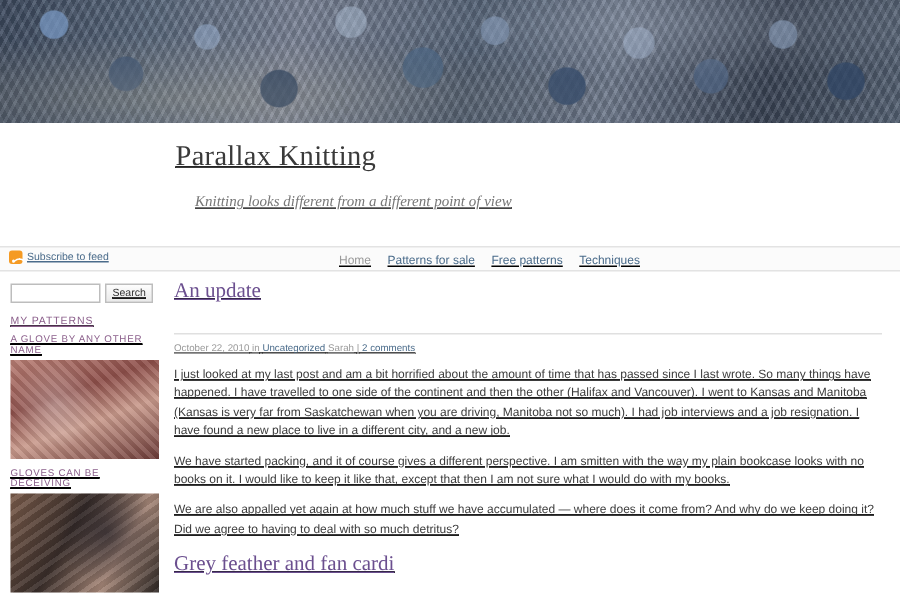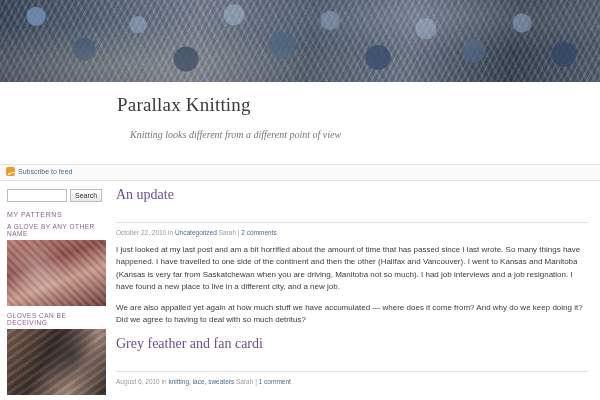--- a/index.html
+++ b/index.html
@@ -1,15 +1,15 @@
 <!DOCTYPE html>
 <html><head>
 <meta charset="utf-8">
 <style>
-  * { box-sizing: border-box; }
+  * { box-sizing: border-box; text-decoration: underline; }
   html, body {
     margin: 0; padding: 0;
     width: 600px; height: 400px;
     overflow: hidden;
     background: #ffffff;
     font-family: "Liberation Sans", sans-serif;
   }
   #page {
     position: relative;
     width: 600px; height: 400px;
@@ -255,20 +255,26 @@
   <div class="titleblock">
     <h1 class="site-title">Parallax Knitting</h1>
     <p class="site-desc">Knitting looks different from a different point of view</p>
   </div>
 
   <div class="navbar">
     <a class="feedlink" href="#">
       <span class="rss-icon"></span>
       <span>Subscribe to feed</span>
     </a>
+    <div class="nav-items">
+      <a class="nav-item active" href="#">Home</a>
+      <a class="nav-item" href="#">Patterns for sale</a>
+      <a class="nav-item" href="#">Free patterns</a>
+      <a class="nav-item" href="#">Techniques</a>
+    </div>
   </div>
 
   <div class="columns">
 
     <div class="sidebar">
       <div class="searchrow">
         <input class="search-input" type="text" placeholder="" style="">
         <button class="search-btn">Search</button>
       </div>
 
@@ -297,20 +303,21 @@
         <p class="post-meta">
           <span>October 22, 2010</span>
           <span>in</span>
           <a href="#">Uncategorized</a>
           <span>Sarah</span>
           <span>|</span>
           <a href="#">2 comments</a>
         </p>
         <div class="post-body">
           <p>I just looked at my last post and am a bit horrified about the amount of time that has passed since I last wrote.  So many things have happened.  I have travelled to one side of the continent and then the other (Halifax and Vancouver).  I went to Kansas and Manitoba (Kansas is very far from Saskatchewan when you are driving, Manitoba not so much). I had job interviews and a job resignation.  I have found a new place to live in a different city, and a new job.</p>
+          <p>We have started packing, and it of course gives a different perspective.  I am smitten with the way my plain bookcase looks with no books on it.  I would like to keep it like that, except that then I am not sure what I would do with my books.</p>
           <p>We are also appalled yet again at how much stuff we have accumulated — where does it come from? And why do we keep doing it? Did we agree to having to deal with so much detritus?</p>
         </div>
       </div>
 
       <div class="post">
         <h2 class="post-title">Grey feather and fan cardi</h2>
         <p class="post-meta">
           <span>August 6, 2010</span>
           <span>in</span>
           <a href="#">knitting, lace, sweaters</a>

